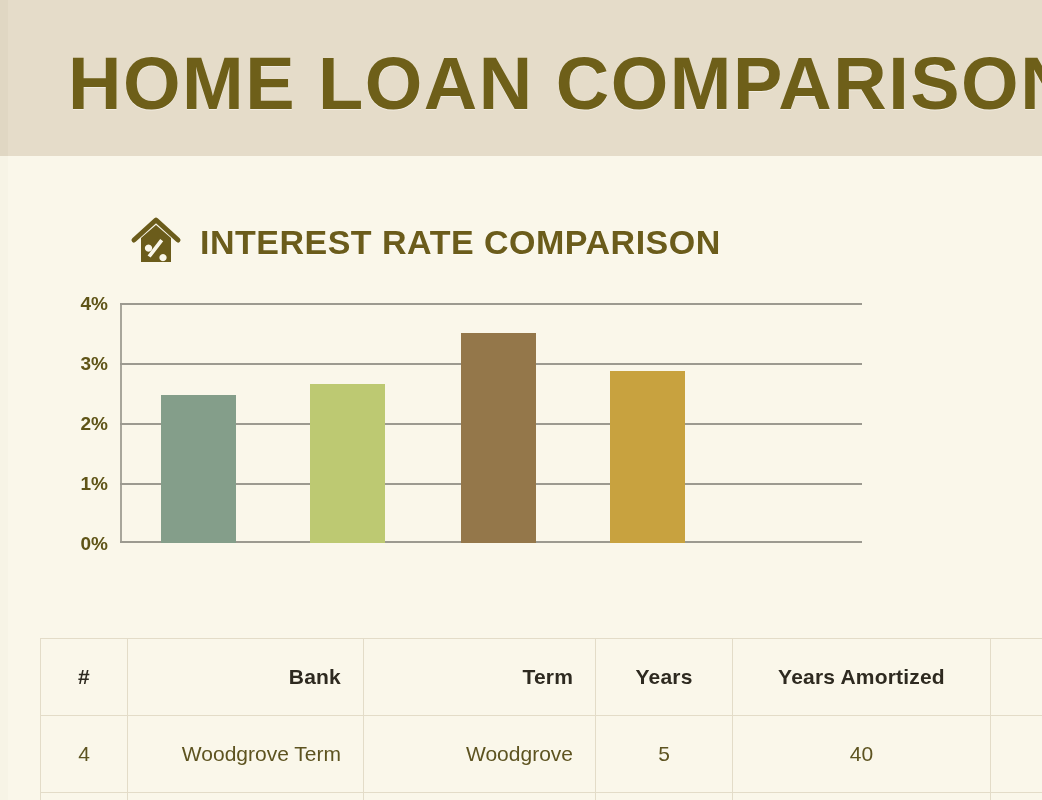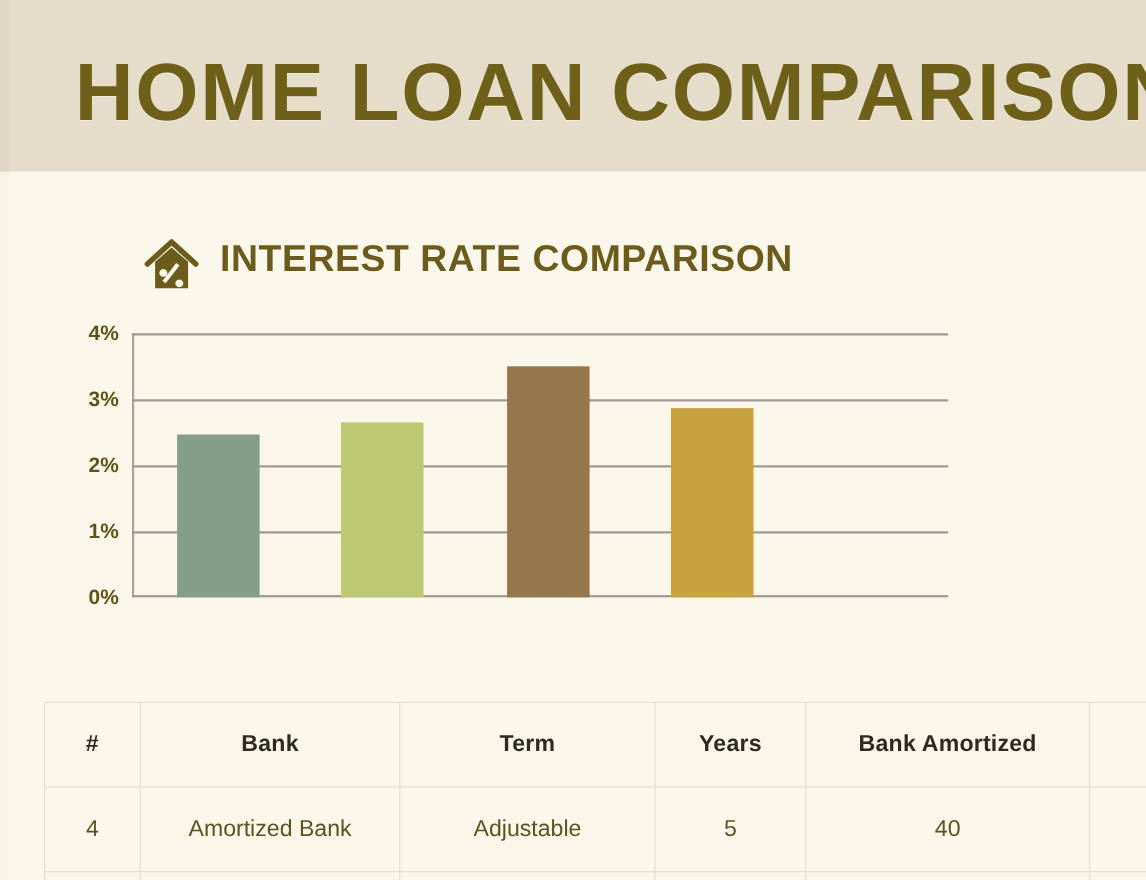--- a/index.html
+++ b/index.html
@@ -64,20 +64,21 @@
     left: 0;
     top: 156px;
     width: 1042px;
     height: 460px;
   }
   .chart-head {
     position: absolute;
     left: 130px;
     top: 60px;
     display: flex;
+    align-items: center;
     gap: 18px;
   }
   .house-icon {
     width: 52px;
     height: 52px;
     display: block;
     flex: 0 0 auto;
   }
   .chart-title {
     font-family: "Liberation Sans", sans-serif;
@@ -189,21 +190,21 @@
     font-size: 21px;
     color: #2e2a20;
     letter-spacing: 0.2px;
   }
   table.loan-table tbody td {
     font-family: "Liberation Sans", sans-serif;
     font-weight: normal;
     font-size: 21px;
     color: #5d5320;
   }
-  .al-left   { text-align: center;   }
+  .al-left   { text-align: right;   }
   .al-center { text-align: center; }
   .row-partial td { height: 24px; }
 </style>
 </head>
 <body>
 
 <div id="page">
 
   <div class="left-strip"></div>
 
@@ -263,29 +264,29 @@
         <col class="c-term">
           <col class="c-years">
           <col class="c-extra">
       </colgroup>
       <thead>
         <tr>
           <th class="al-center">#</th>
           <th class="al-left">Bank</th>
           <th class="al-left">Term</th>
           <th class="al-center">Years</th>
-          <th class="al-center">Bank Amortized</th>
+          <th class="al-center">Years Amortized</th>
           <th class="al-center"></th>
         </tr>
       </thead>
       <tbody>
         <tr>
           <td class="al-center">4</td>
-          <td class="al-left">Amortized Bank</td>
-          <td class="al-left">Adjustable</td>
+          <td class="al-left">Woodgrove Term</td>
+          <td class="al-left">Woodgrove</td>
           <td class="al-center">5</td>
           <td class="al-center">40</td>
           <td class="al-center"></td>
         </tr>
         <tr class="row-partial">
           <td class="al-center"></td>
           <td class="al-left"></td>
           <td class="al-left"></td>
           <td class="al-center"></td>
           <td class="al-center"></td>

